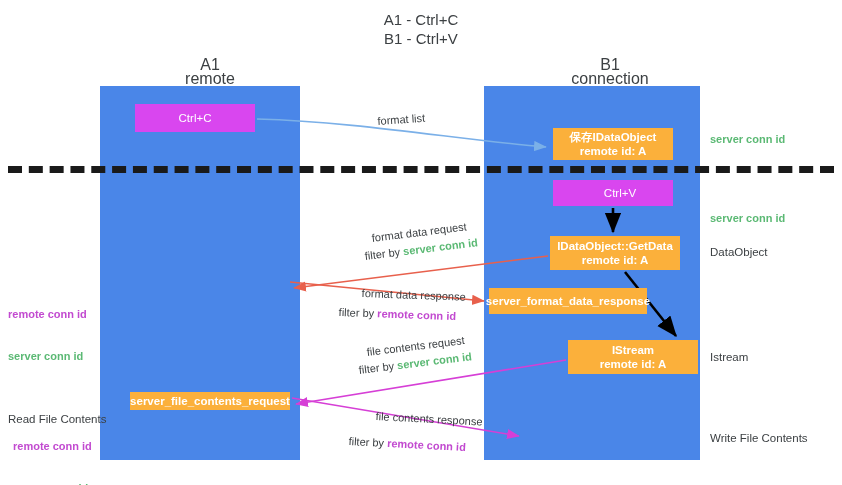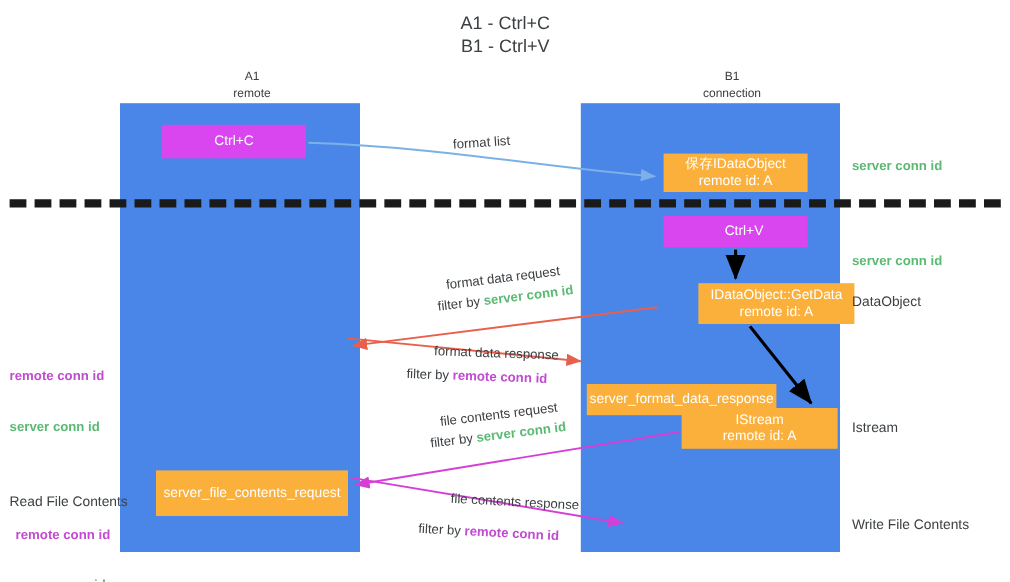--- a/index.html
+++ b/index.html
@@ -15,21 +15,21 @@
 
   
   .title{
     position:absolute;left:0;top:10px;width:842px;
     text-align:center;font-size:15px;line-height:19px;color:#3c4043;
     white-space:pre;
   }
 
   
   .col-head{
-    position:absolute;text-align:center;font-size:10px;line-height:14px;
+    position:absolute;text-align:center;font-size:16px;line-height:14px;
     color:#3c4043;white-space:pre;
   }
   .col-head.a1{left:140px;top:58px;width:140px;}
   .col-head.b1{left:540px;top:58px;width:140px;}
 
   
   .lane{position:absolute;background:#4a86e8;}
   .lane-a{left:100px;top:86px;width:200px;height:374px;}
   .lane-b{left:484px;top:86px;width:216px;height:374px;}
 
@@ -39,31 +39,31 @@
     border-top:7px dashed #1a1a1a;
   }
 
   
   .node{
     position:absolute;display:flex;align-items:center;justify-content:center;
     text-align:center;color:#ffffff;font-size:11.5px;line-height:14px;
     white-space:pre;box-sizing:border-box;padding:2px 6px;
   }
   .node.green{background:#d946ef;}
-  .node.orange{background:#fbb03b;}
+  .node.orange{background:#fbb03b;font-weight:bold;}
 
   
   .n-ctrlc   {left:135px;top:104px;width:120px;height:28px;}
   .n-save    {left:553px;top:128px;width:120px;height:32px;}
   .n-ctrlv   {left:553px;top:180px;width:120px;height:26px;padding-left:20px;}
-  .n-getdata {left:550px;top:236px;width:130px;height:34px;margin-left:32px;}
+  .n-getdata {left:550px;top:236px;width:130px;height:34px;}
   .n-sfdreq  {left:130px;top:276px;width:158px;height:26px;}
-  .n-sfdres  {left:489px;top:288px;width:158px;height:26px;margin-top:32px;}
+  .n-sfdres  {left:489px;top:288px;width:158px;height:26px;}
   .n-istream {left:568px;top:340px;width:130px;height:34px;}
-  .n-sfcreq  {left:130px;top:392px;width:160px;height:38px;}
+  .n-sfcreq  {left:130px;top:392px;width:160px;height:18px;}
   .n-sfcres  {left:524px;top:424px;width:160px;height:26px;}
 
   
   .ann{position:absolute;font-size:11px;line-height:14px;white-space:pre;color:#3c4043;}
   .ann.green{color:#5bb974;font-weight:bold;}
   .rot{transform-origin:left top;}
 
   .lbl-right{position:absolute;font-size:11.5px;line-height:15px;white-space:pre;color:#3c4043;}
 
   .stack{position:absolute;white-space:pre;font-size:11px;line-height:14px;}

